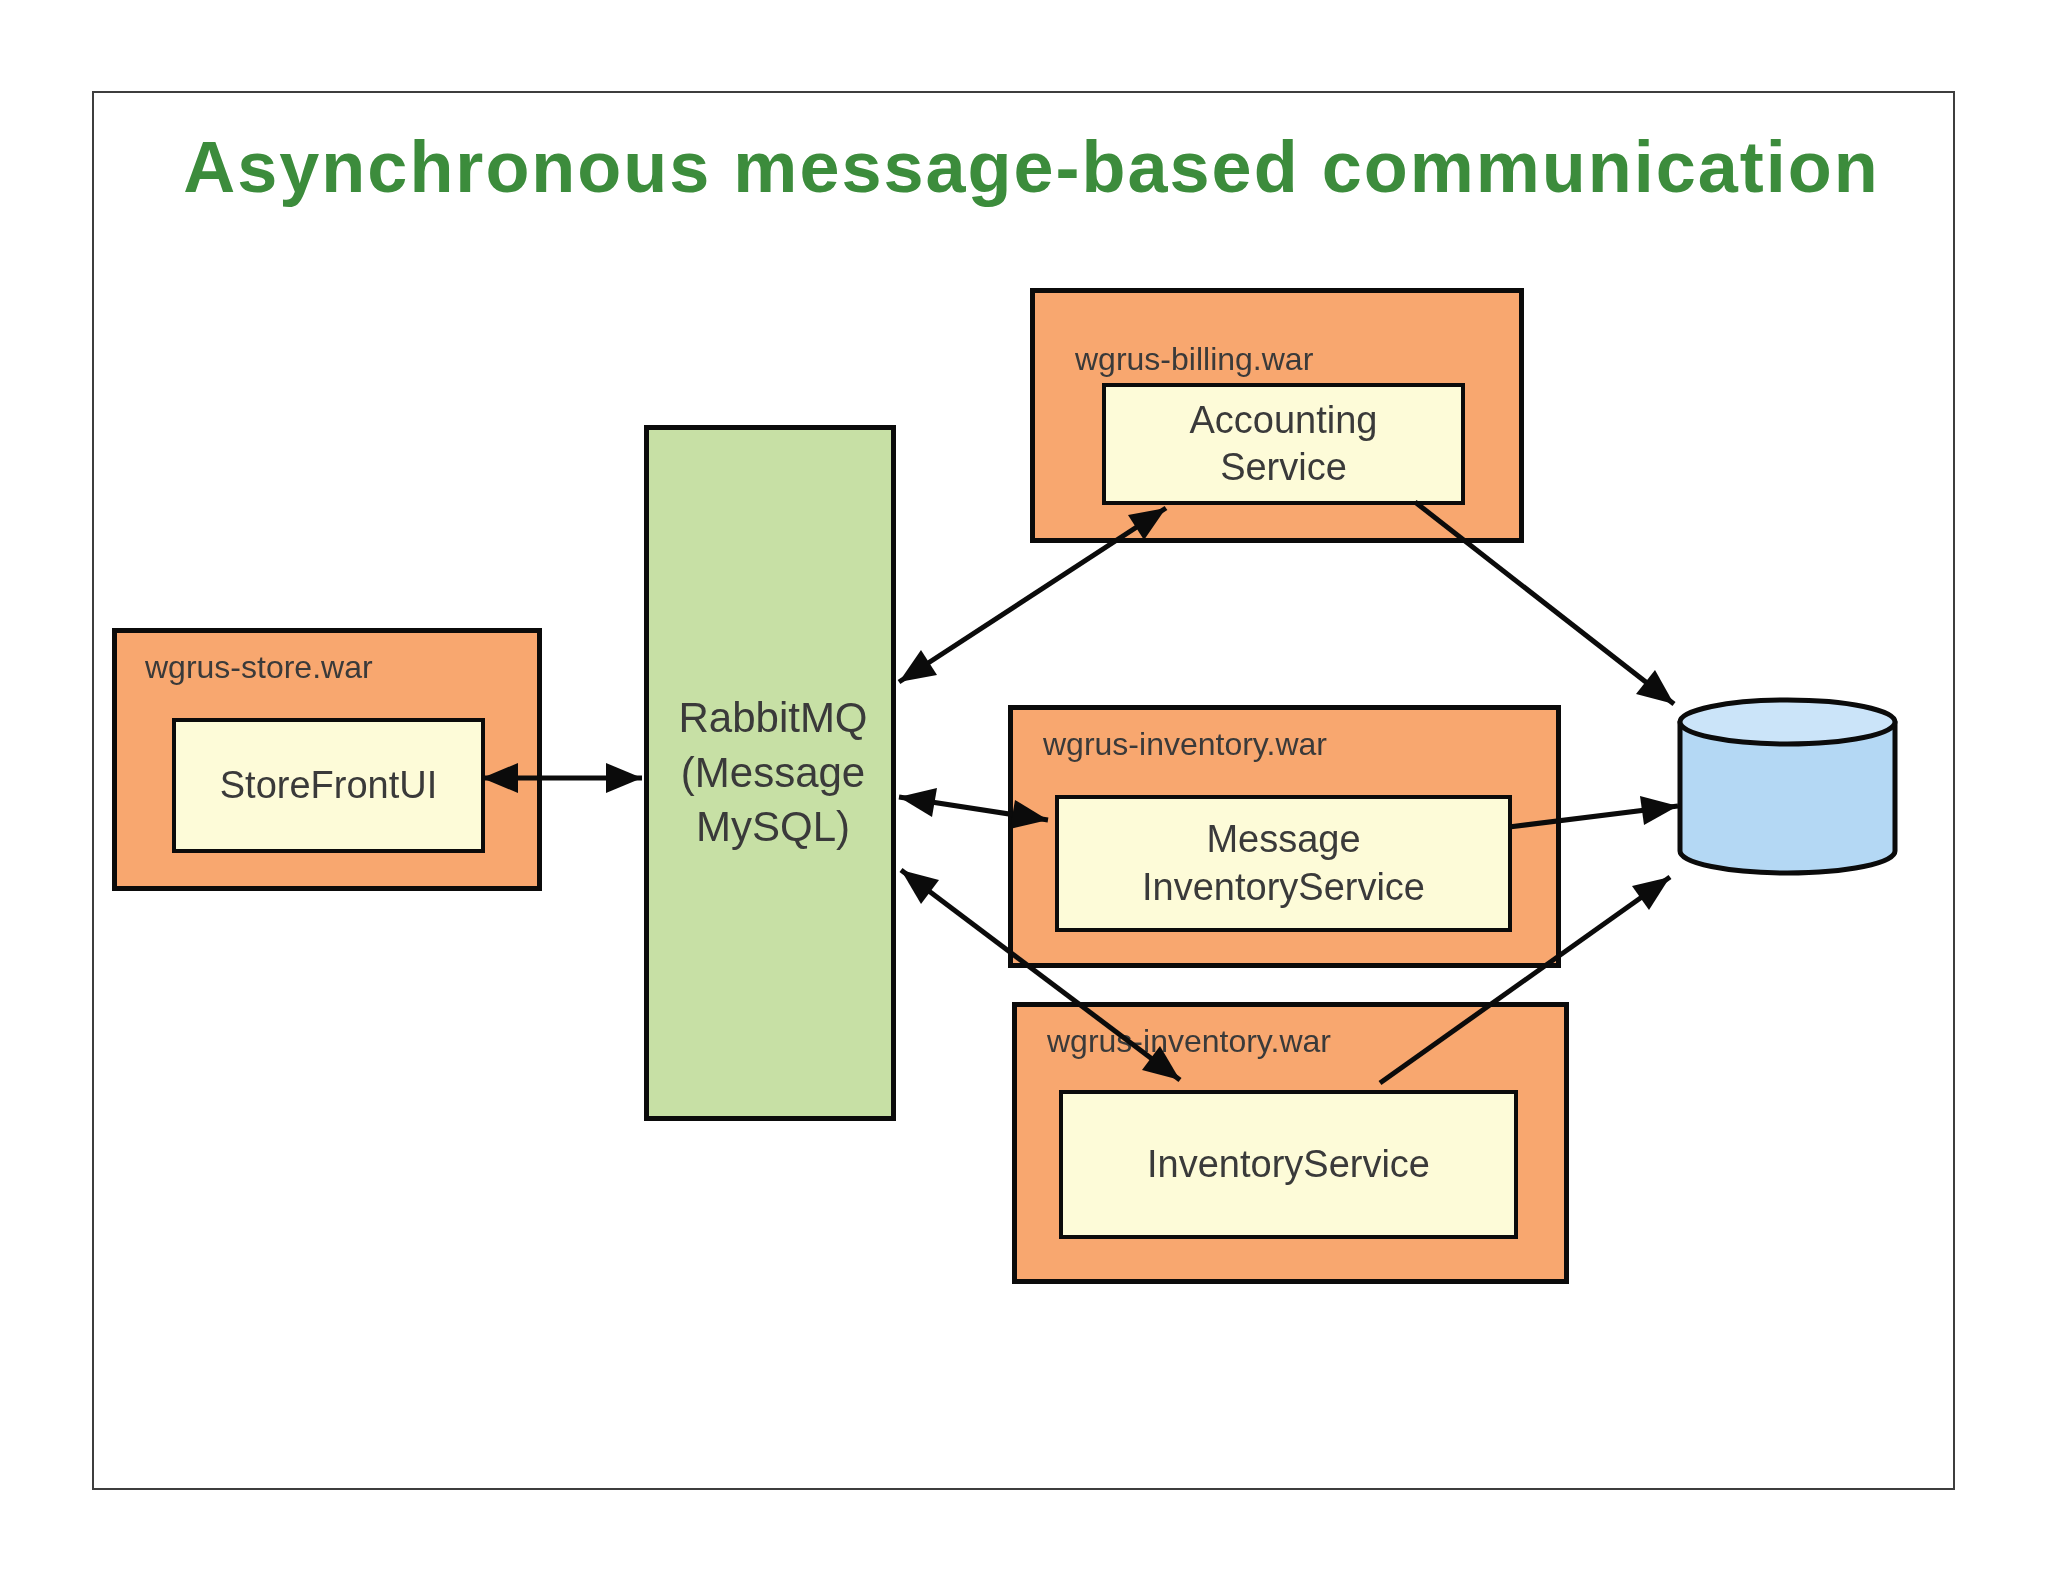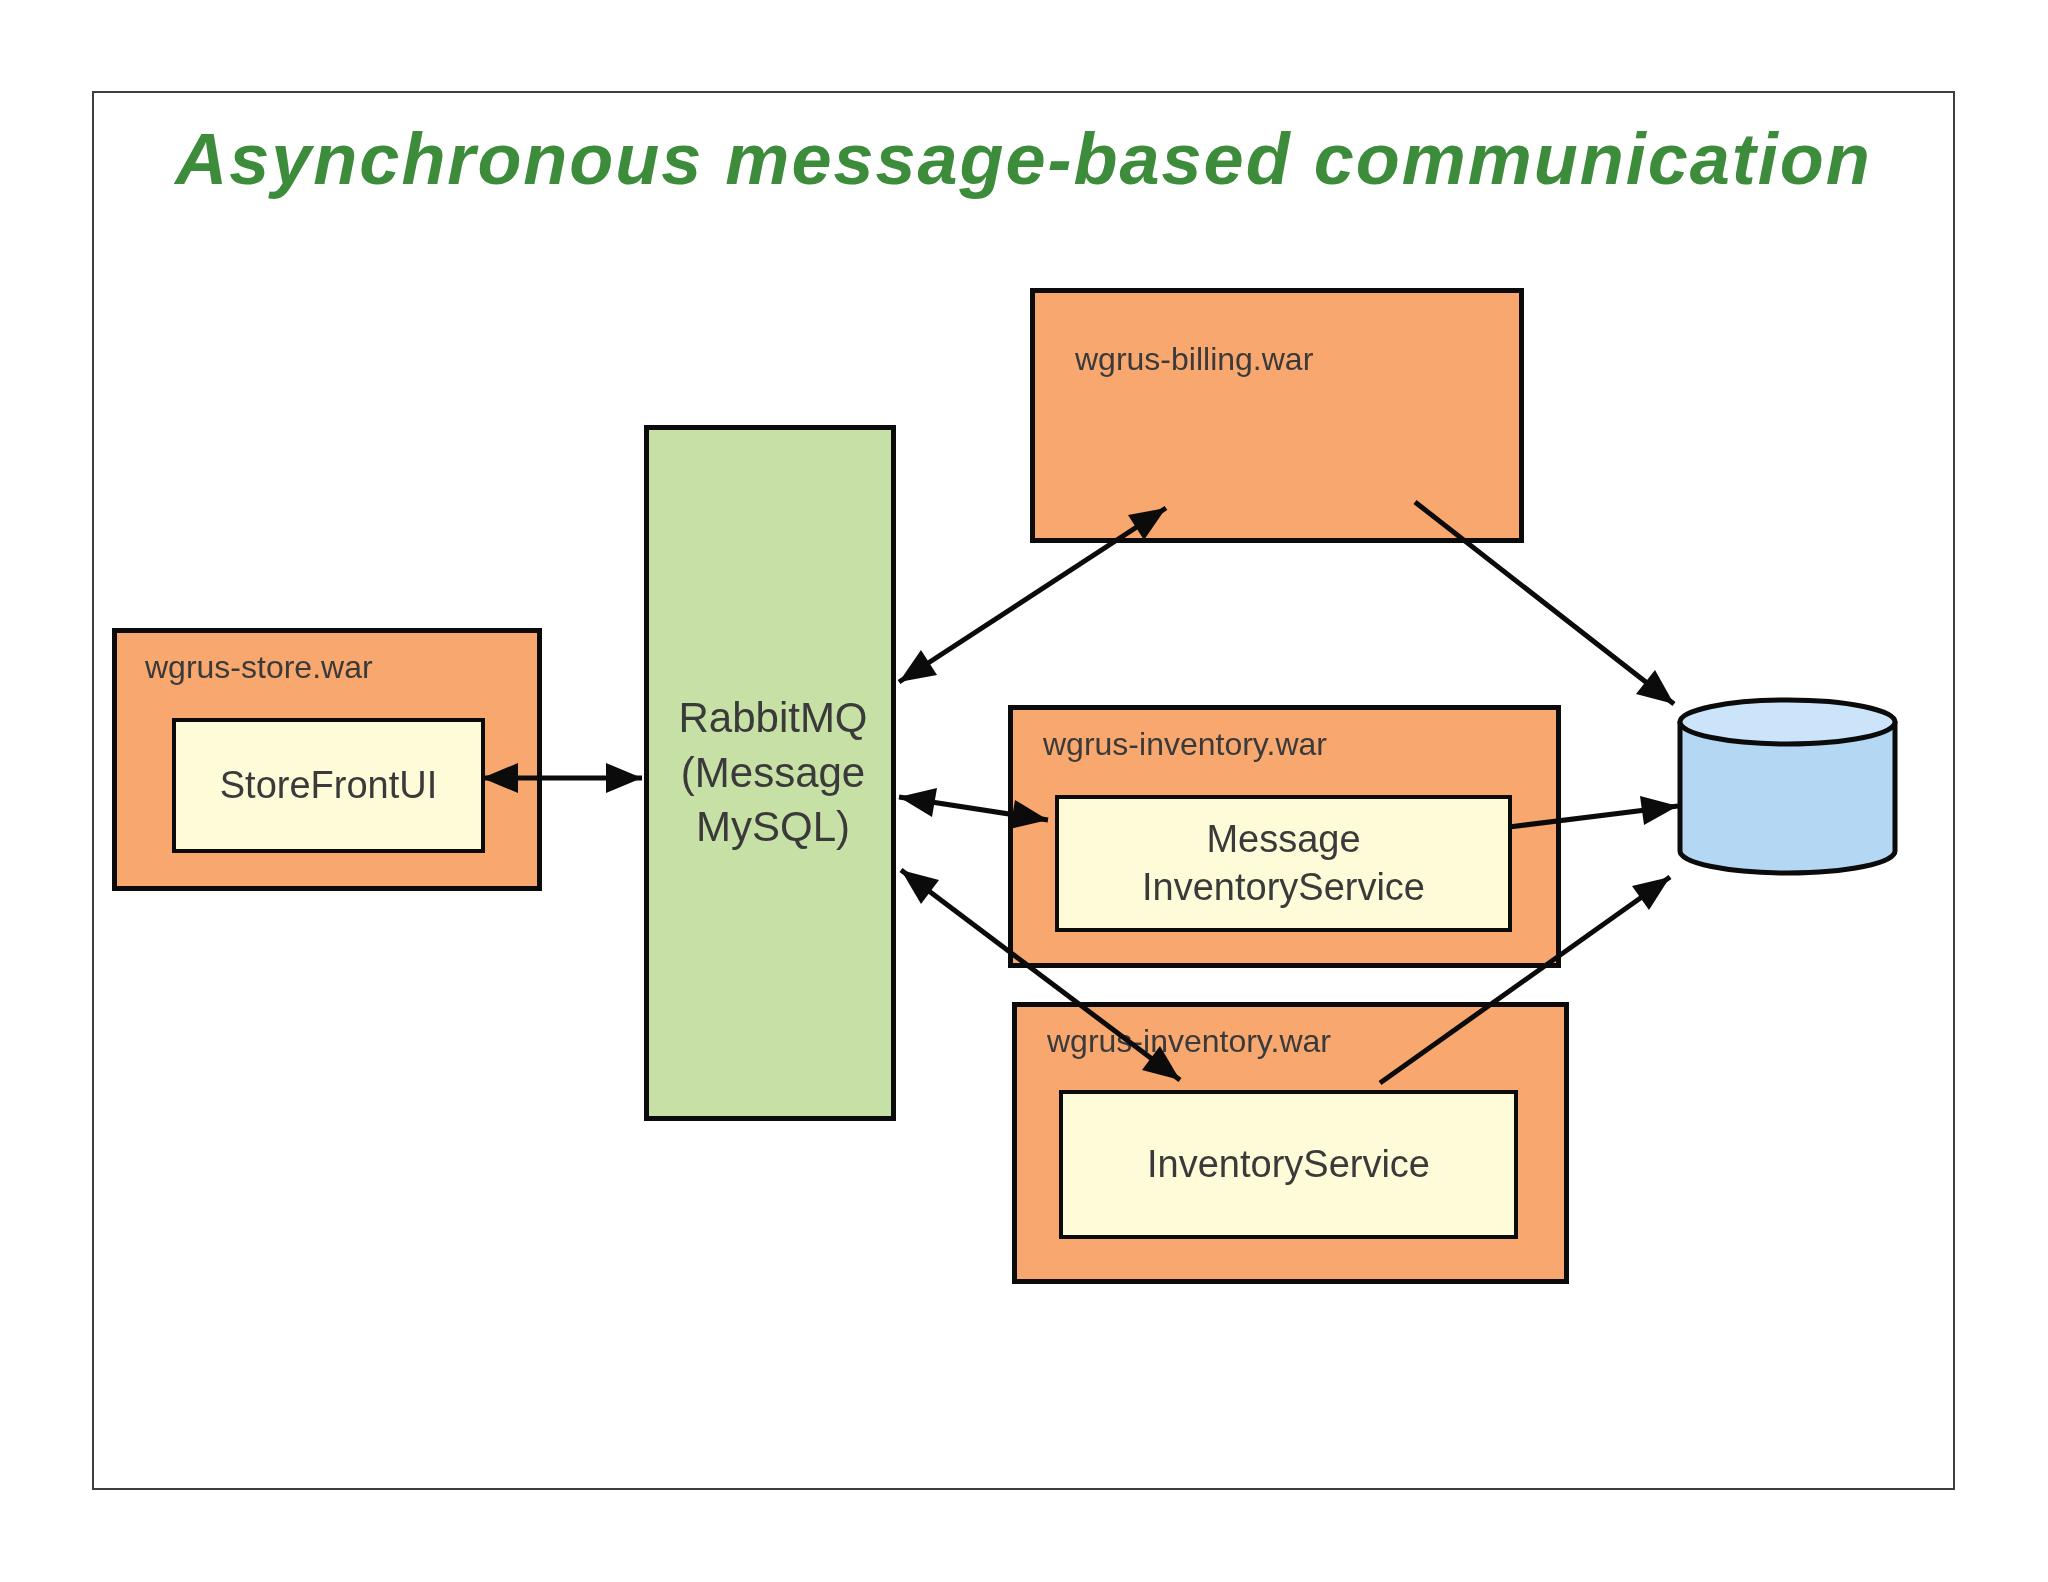--- a/index.html
+++ b/index.html
@@ -4,23 +4,23 @@
 <style>
   html,body { margin:0; padding:0; background:#ffffff; }
   body { width:2048px; height:1582px; font-family:"Liberation Sans","DejaVu Sans",sans-serif; }
   #canvas { position:relative; width:2048px; height:1582px; background:#ffffff; overflow:hidden; }
 
   .frame {
     position:absolute; left:92px; top:91px; width:1863px; height:1399px;
     border:2px solid var(--frame-border); box-sizing:border-box; background:#ffffff;
   }
   .slide-title {
-    position:absolute; left:92px; top:118px; width:1863px; margin:0;
+    position:absolute; left:92px; top:118px; width:1863px; margin:8px;
     text-align:center; font-size:72px; font-weight:bold; letter-spacing:2px;
-    color:var(--title-green); white-space:nowrap;font-style:italic;
+    color:var(--title-green); white-space:nowrap;
   }
 
   .group {
     position:absolute; background:var(--container-fill);
     border:5px solid var(--stroke); box-sizing:border-box;
   }
   .group-label {
     position:absolute; font-size:32px; color:var(--text-gray); white-space:nowrap;
   }
   .service {
@@ -82,20 +82,24 @@
   </div>
 
   <div class="broker">
     <span>RabbitMQ</span>
     <span>(Message</span>
     <span>MySQL)</span>
   </div>
 
   <div class="group" id="billing-group">
     <div class="group-label">wgrus-billing.war</div>
+    <div class="service" id="billing-service">
+      <span>Accounting</span>
+      <span>Service</span>
+    </div>
   </div>
 
   <div class="group" id="inv1-group">
     <div class="group-label">wgrus-inventory.war</div>
     <div class="service" id="inv1-service">
       <span>Message</span>
       <span>InventoryService</span>
     </div>
   </div>
 

